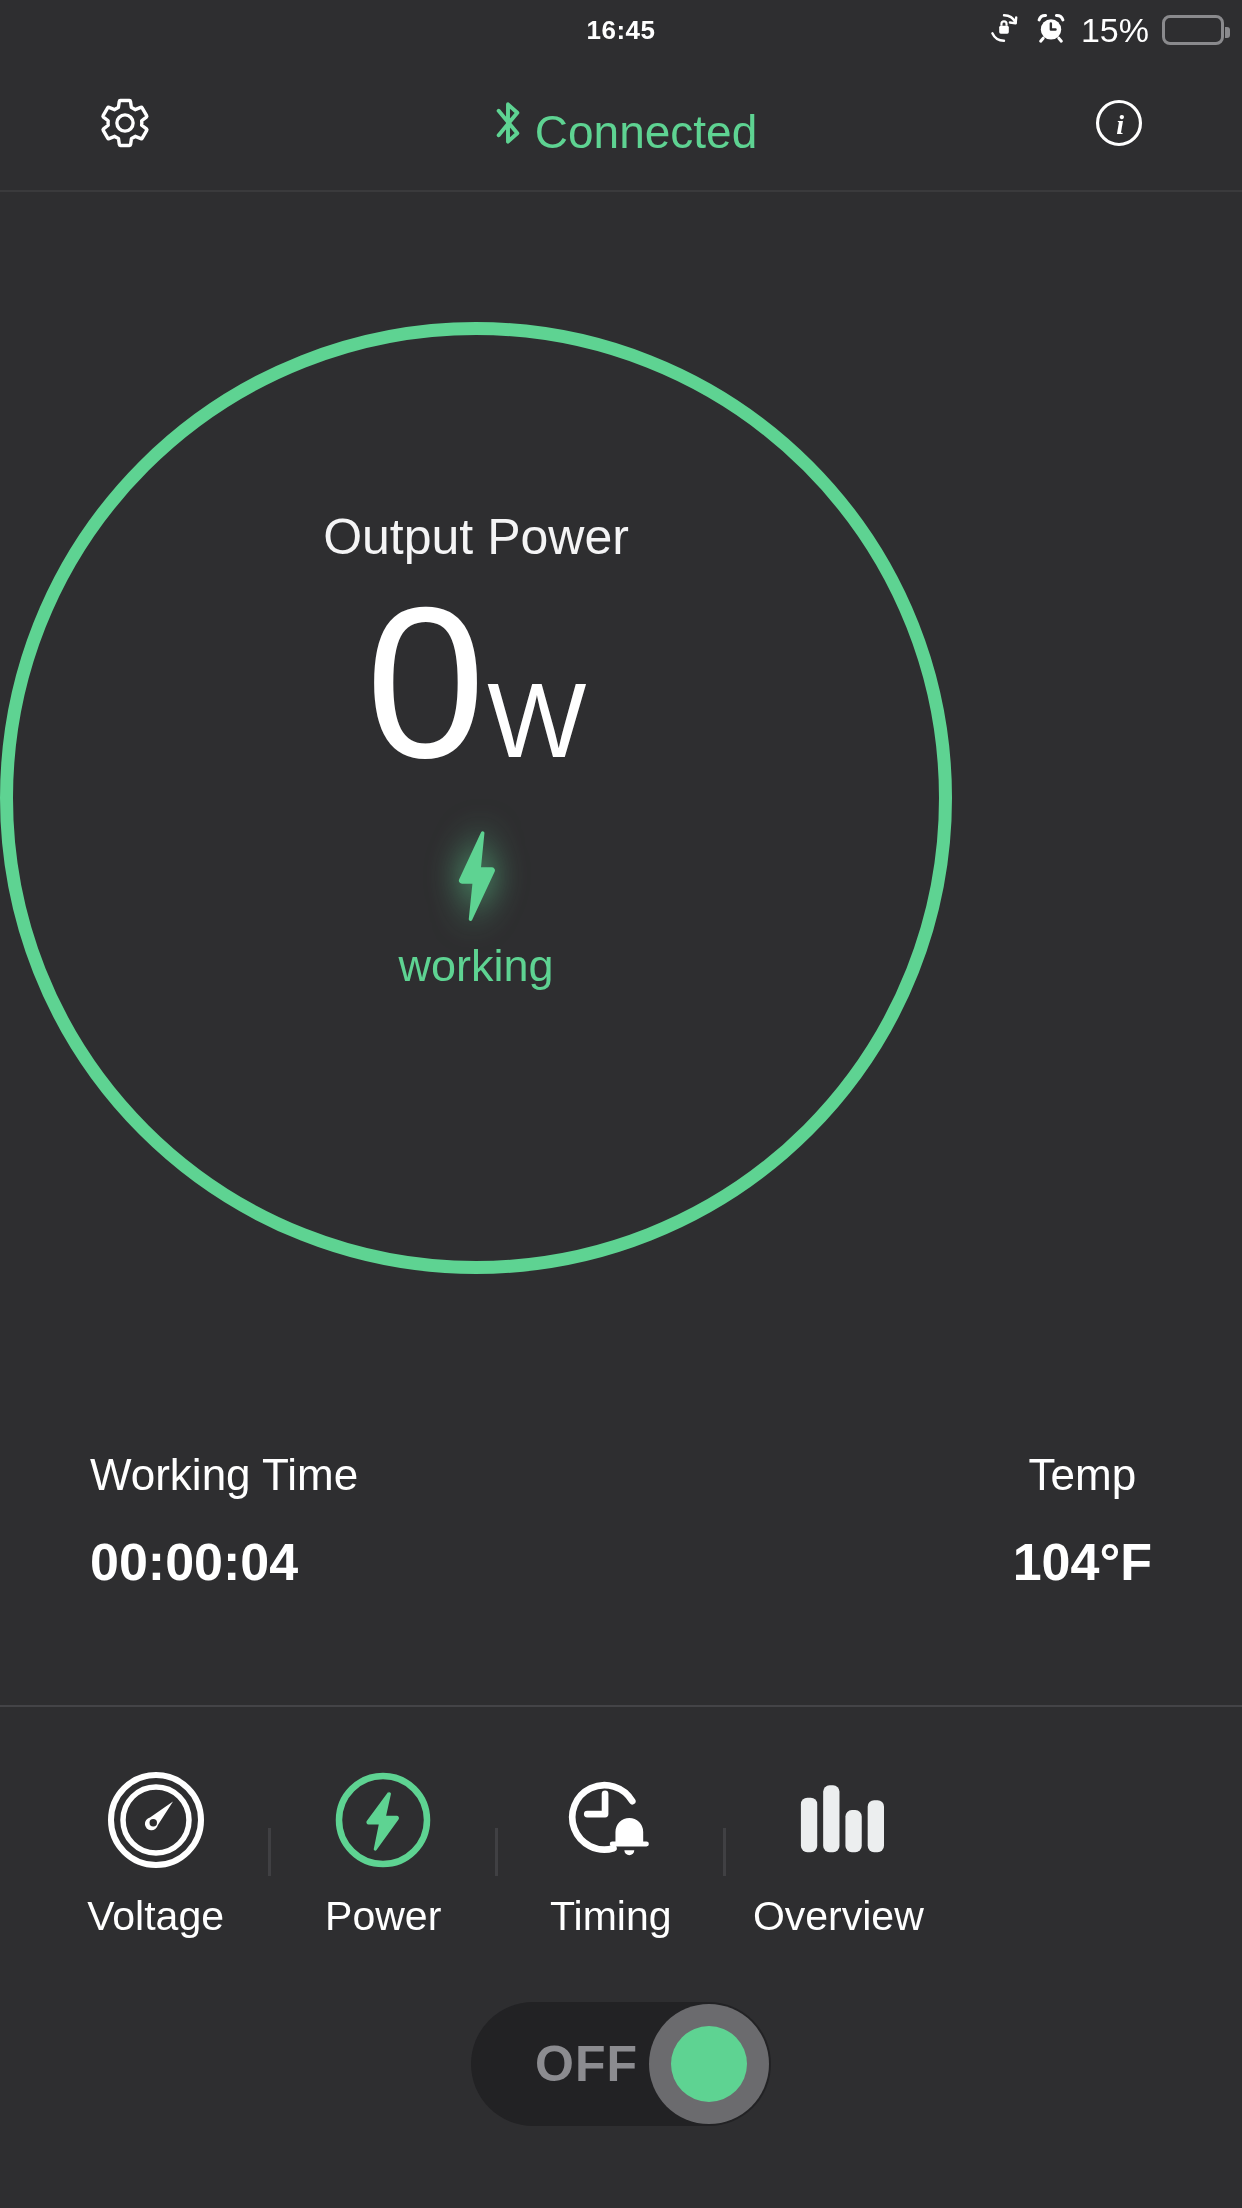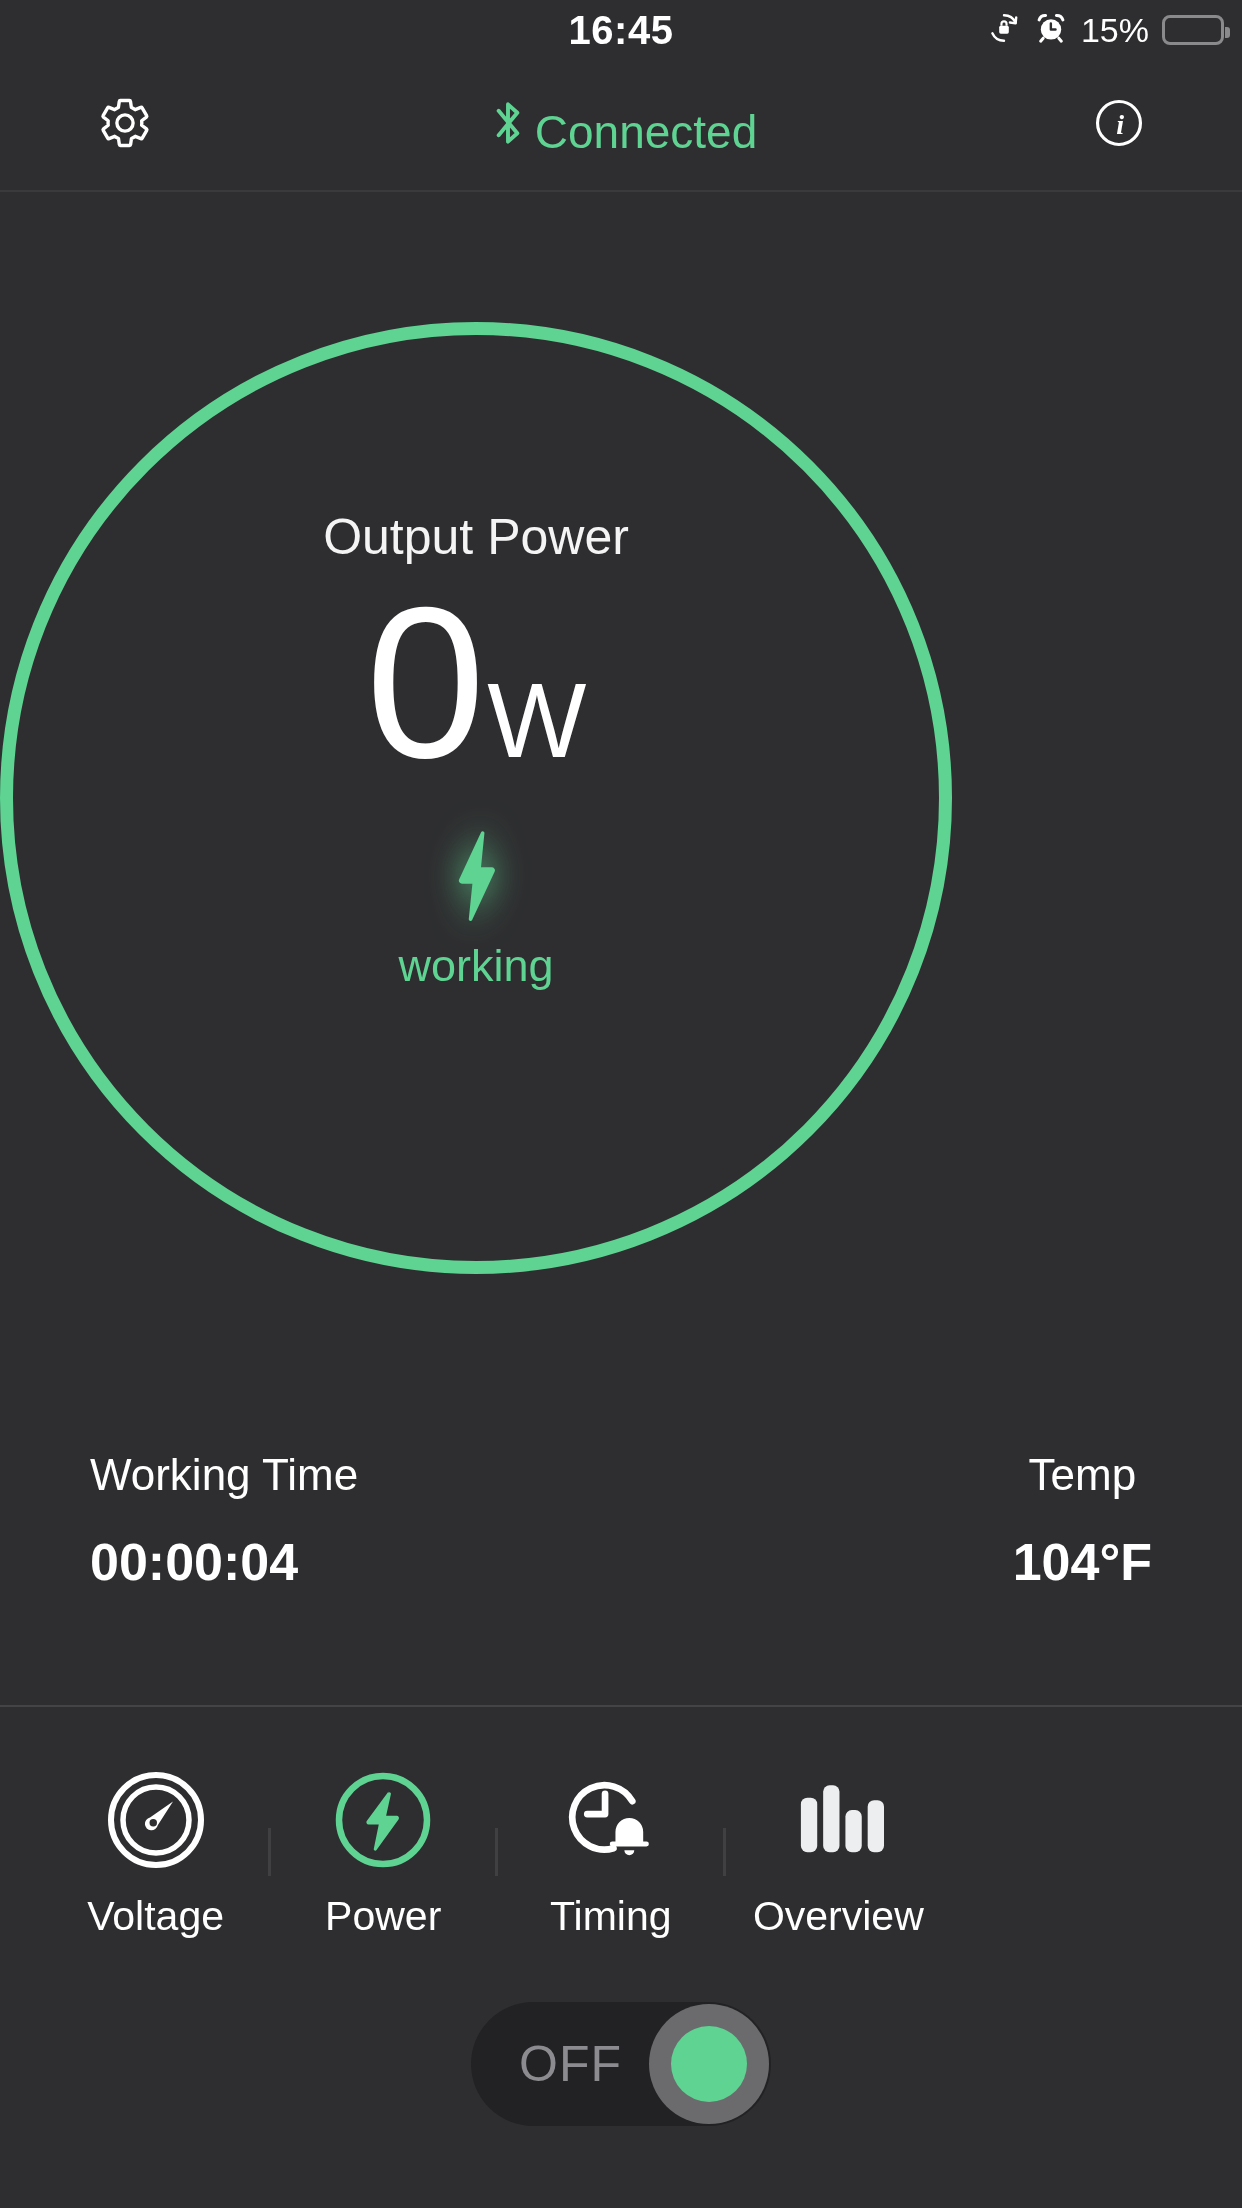--- a/index.html
+++ b/index.html
@@ -21,21 +21,21 @@
   .signal i { display:block; width:8px; background:#fff; border-radius:1px; }
   .signal i:nth-child(1){height:11px;}
   .signal i:nth-child(2){height:17px;}
   .signal i:nth-child(3){height:23px;}
   .signal i:nth-child(4){height:29px; background:#6d6d70;}
   .carrier { font-size:35px; letter-spacing:0px; font-weight:400; }
   .netmode { font-size:33px; font-weight:400; margin-left:12px; }
 
   .sb-center {
     position:absolute; left:0; width:1242px; text-align:center;
-    font-size:40px; font-weight:700; letter-spacing:0.5px;
+    font-size:26px; font-weight:700; letter-spacing:0.5px;
   }
   .sb-right { position:absolute; right:18px; display:flex; align-items:center; gap:13px; }
   .batt-pct { font-size:34px; font-weight:400; }
   .batt {
     position:relative; width:62px; height:30px;
     border:3px solid #8a8a8d; border-radius:8px; padding:3px;
   }
   .batt::after {
     content:""; position:absolute; right:-9px; top:9px;
     width:5px; height:11px; background:#8a8a8d; border-radius:0 3px 3px 0;
@@ -103,22 +103,22 @@
   .toggle-wrap {
     position:absolute; top:2002px; left:0; width:1242px;
     display:flex; justify-content:center;
   }
   .toggle {
     position:relative; width:300px; height:124px;
     background:#222224; border-radius:62px;
     display:flex; align-items:center; cursor:pointer;
   }
   .toggle-label {
-    position:absolute; left:48px; font-size:50px; color:#8c8c90;
-    font-weight:400; letter-spacing:1px;
+    position:absolute; left:64px; font-size:50px; color:#8c8c90;
+    font-weight:700; letter-spacing:1px;
   }
   .toggle-knob {
     position:absolute; right:2px; top:2px;
     width:120px; height:120px; border-radius:50%;
     background:#6b6b6e;
     display:flex; align-items:center; justify-content:center;
   }
   .toggle-knob-inner {
     width:76px; height:76px; border-radius:50%; background:#5ed392;
   }

